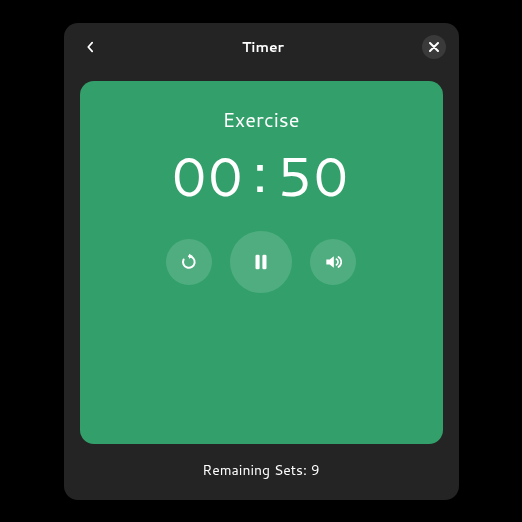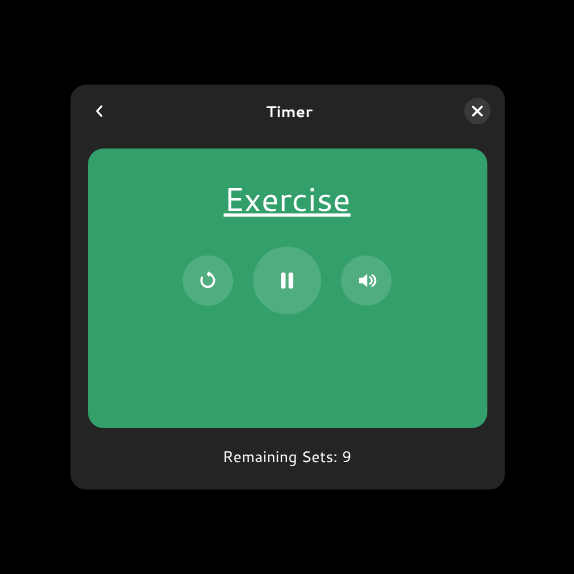--- a/index.html
+++ b/index.html
@@ -11,21 +11,21 @@
       width: 522px;
       height: 522px;
       background: #000;
       display: flex;
       align-items: center;
       justify-content: center;
       font-family: -apple-system, BlinkMacSystemFont, "Segoe UI", Cantarell, sans-serif;
     }
     .app-window {
       width: 395px;
-      height: 368px;
+      height: 477px;
       background: #242424;
       border-radius: 14px;
       display: flex;
       flex-direction: column;
       color: #fff;
       overflow: hidden;
     }
     .header {
       display: flex;
       align-items: center;
@@ -65,25 +65,24 @@
     .timer-card {
       background: #33a06b;
       border-radius: 14px;
       flex: 1;
       display: flex;
       flex-direction: column;
       align-items: center;
       padding: 24px 20px 28px 20px;
     }
     .phase-label {
-      font-size: 30px;
+      font-size: 20px;
       font-weight: 400;
       color: #fff;
       margin-bottom: 4px;
-      text-decoration: underline;
     }
     .time-display {
       font-size: 54px;
       font-weight: 400;
       color: #fff;
       letter-spacing: 2px;
       display: flex;
       align-items: center;
       gap: 8px;
     }
@@ -134,20 +133,25 @@
     <div class="close-btn">
       <svg width="10" height="10" viewBox="0 0 10 10">
         <path d="M1 1 L9 9 M9 1 L1 9" stroke="#fff" stroke-width="2" stroke-linecap="round"></path>
       </svg>
     </div>
   </div>
 
   <div class="content">
     <div class="timer-card">
       <div class="phase-label">Exercise</div>
+      <div class="time-display">
+        <span>00</span>
+        <span class="time-colon">:</span>
+        <span>50</span>
+      </div>
       <div class="controls">
         <div class="ctrl-btn ctrl-small">
           <svg width="20" height="20" viewBox="0 0 24 24">
             <path d="M12 5 A7 7 0 1 1 5.5 9" stroke="#fff" stroke-width="2.4" fill="none" stroke-linecap="round"></path>
             <path d="M12 2 L12 8 L17 5 Z" fill="#fff"></path>
           </svg>
         </div>
         <div class="ctrl-btn ctrl-large">
           <svg width="22" height="22" viewBox="0 0 24 24">
             <rect x="6" y="4" width="4.5" height="16" rx="1.5" fill="#fff"></rect>

